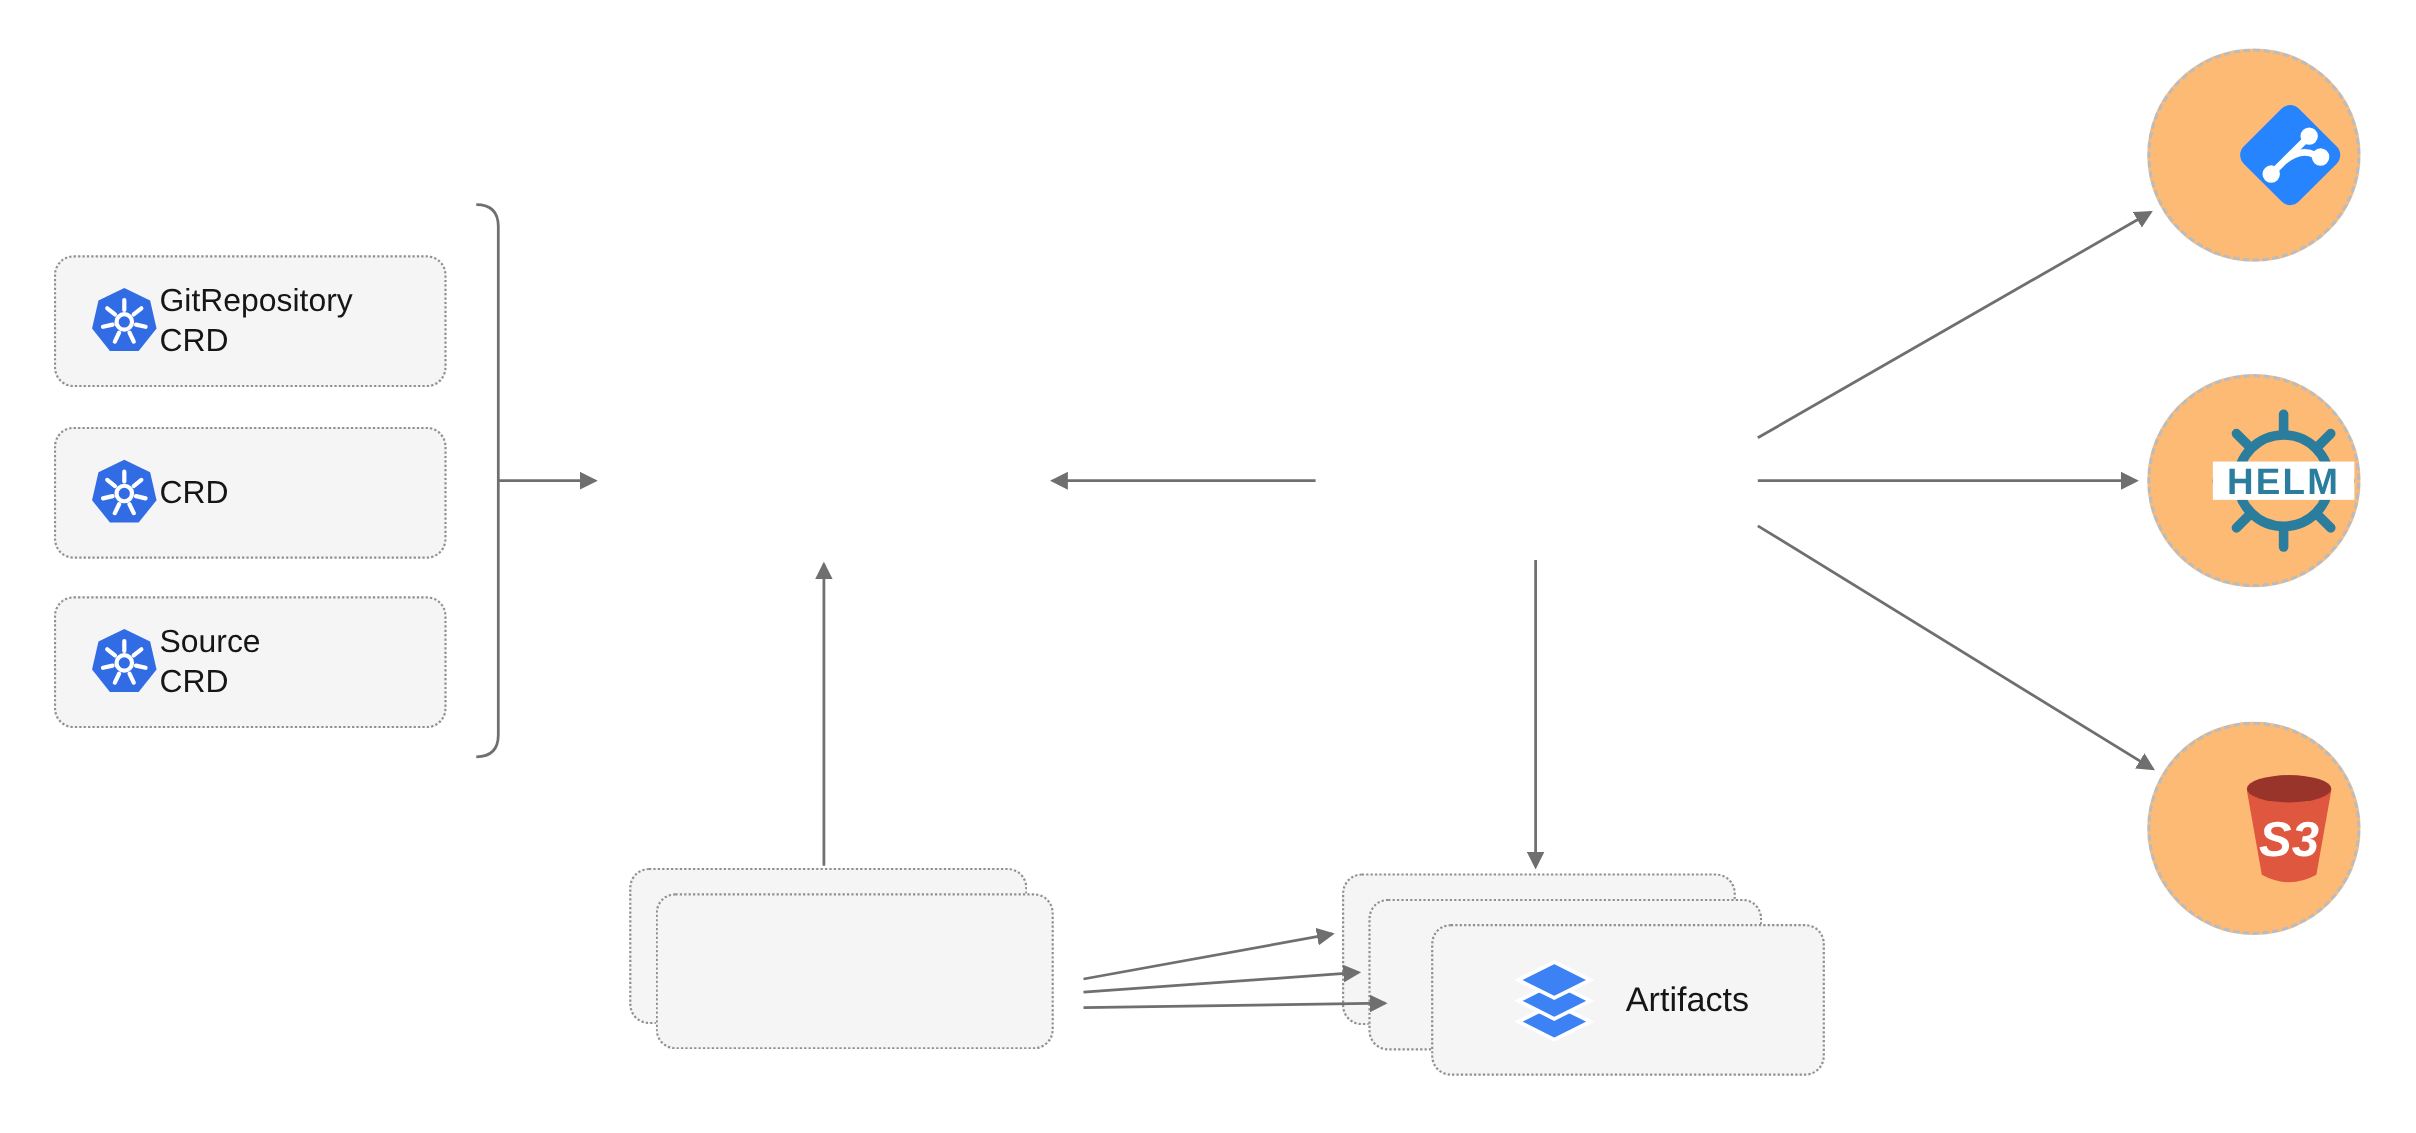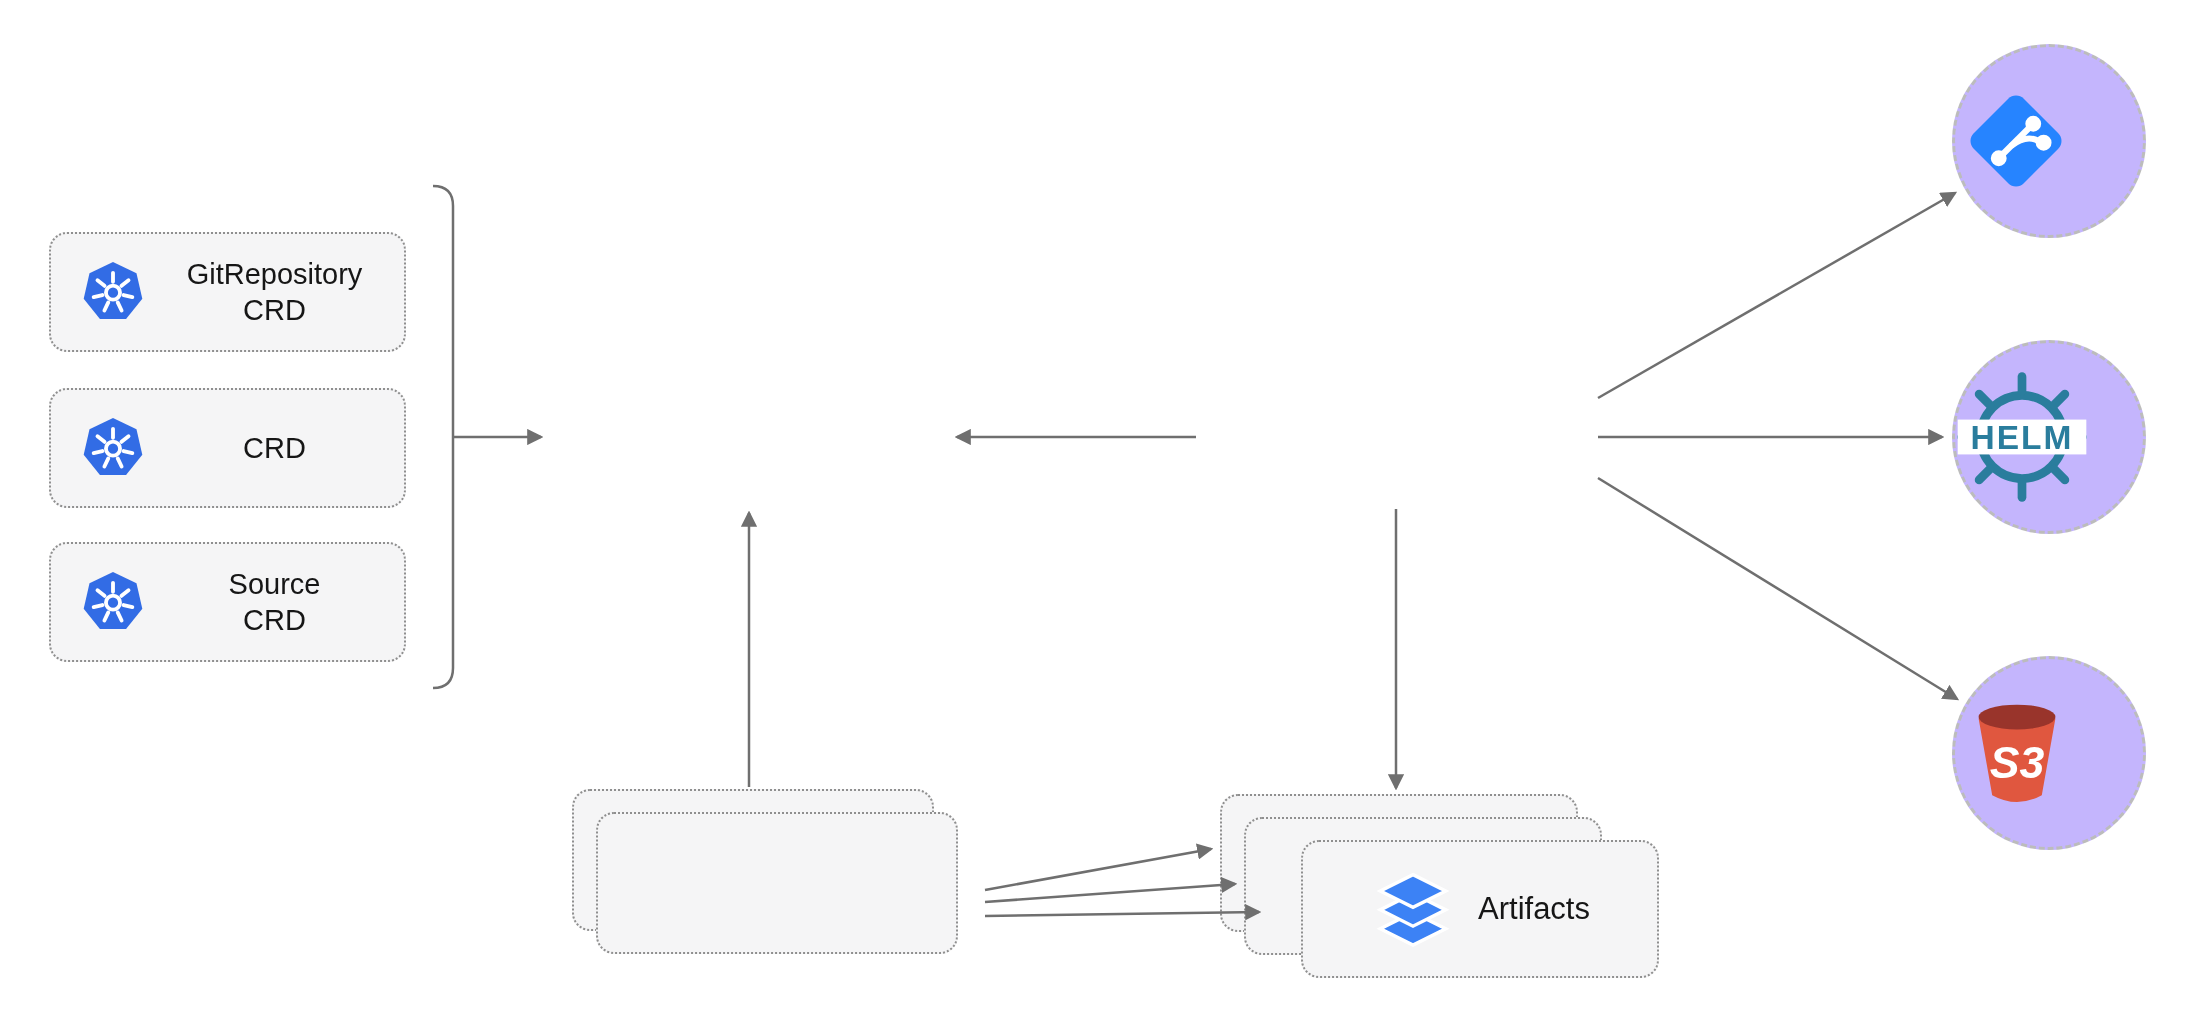--- a/index.html
+++ b/index.html
@@ -21,44 +21,43 @@
     border-radius: 18px;
     display: flex;
     align-items: center;
     justify-content: center;
     gap: 22px;
     z-index: 2;
   }
   .node .txt {
     font-size: 31px;
     line-height: 1.25;
-    text-align: center;
     white-space: nowrap;
   }
   .crd { justify-content: flex-start; padding-left: 30px; gap: 0; }
   .crd .txt { flex: 1; font-size: 29px; }
 
   .stackbox {
     position: absolute;
     background: #f5f5f6;
     border: 2px dotted #8f8f8f;
     border-radius: 18px;
     z-index: 1;
   }
 
   .circle {
     position: absolute;
     width: 194px;
     height: 194px;
     border-radius: 50%;
     border: 3px dashed #bcbcbc;
-    background: #c4b5fd;
+    background: #fdba74;
     display: flex;
     align-items: center;
-    justify-content: flex-start;
+    justify-content: flex-end;
     z-index: 2;
   }
 
   .icon { display: block; flex: 0 0 auto; }
   .icon-k8s-sm { width: 64px; height: 64px; }
   .icon-k8s-md { width: 74px; height: 74px; }
   .icon-flux-lg { width: 86px; height: 98px; }
   .icon-flux-md { width: 80px; height: 92px; }
   .icon-layers { width: 86px; height: 86px; }
   .icon-git { width: 122px; height: 122px; }

